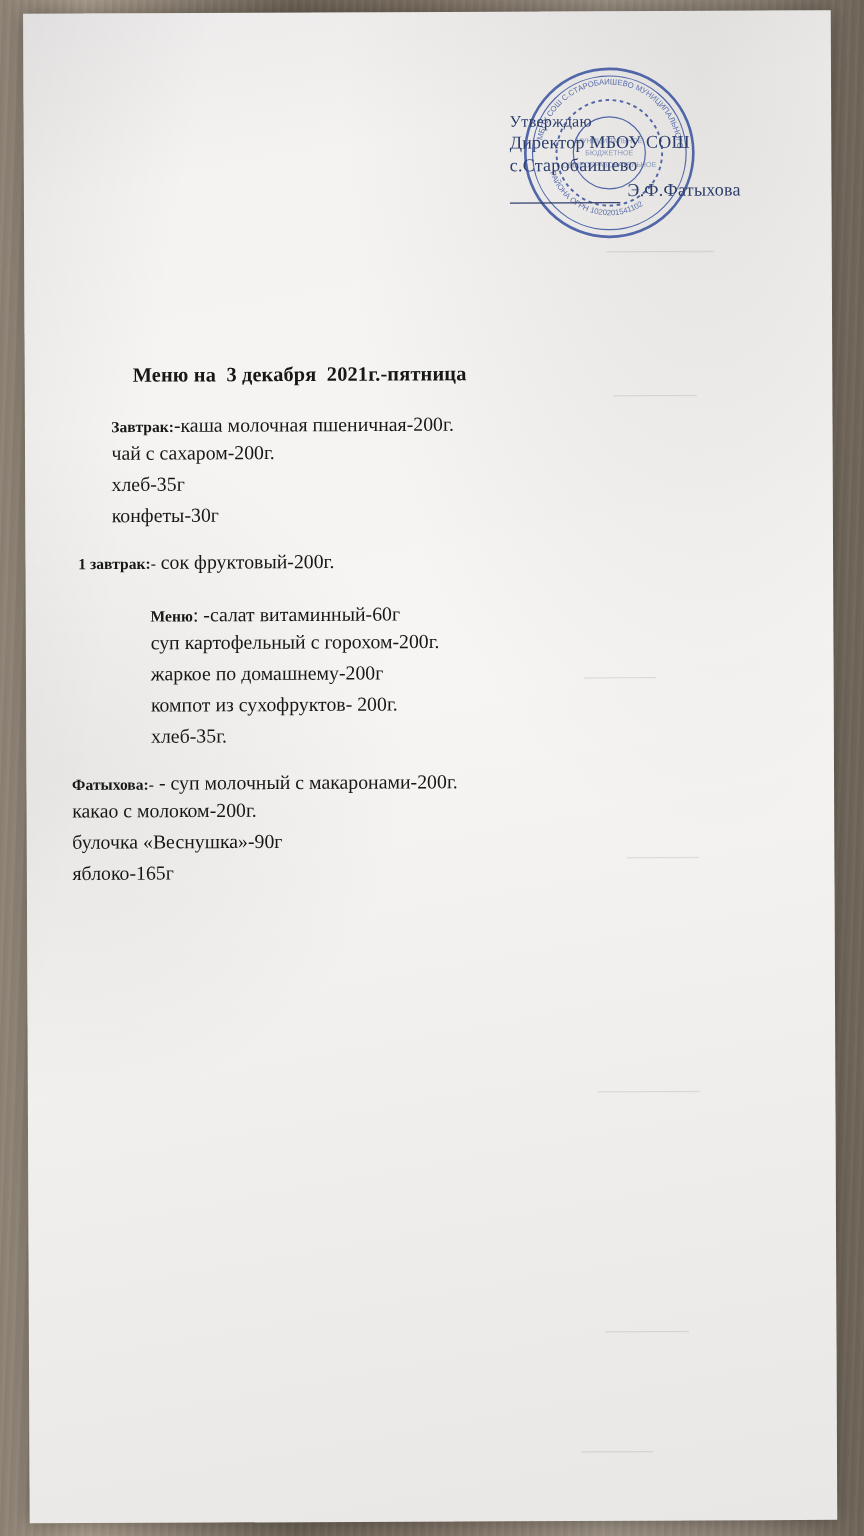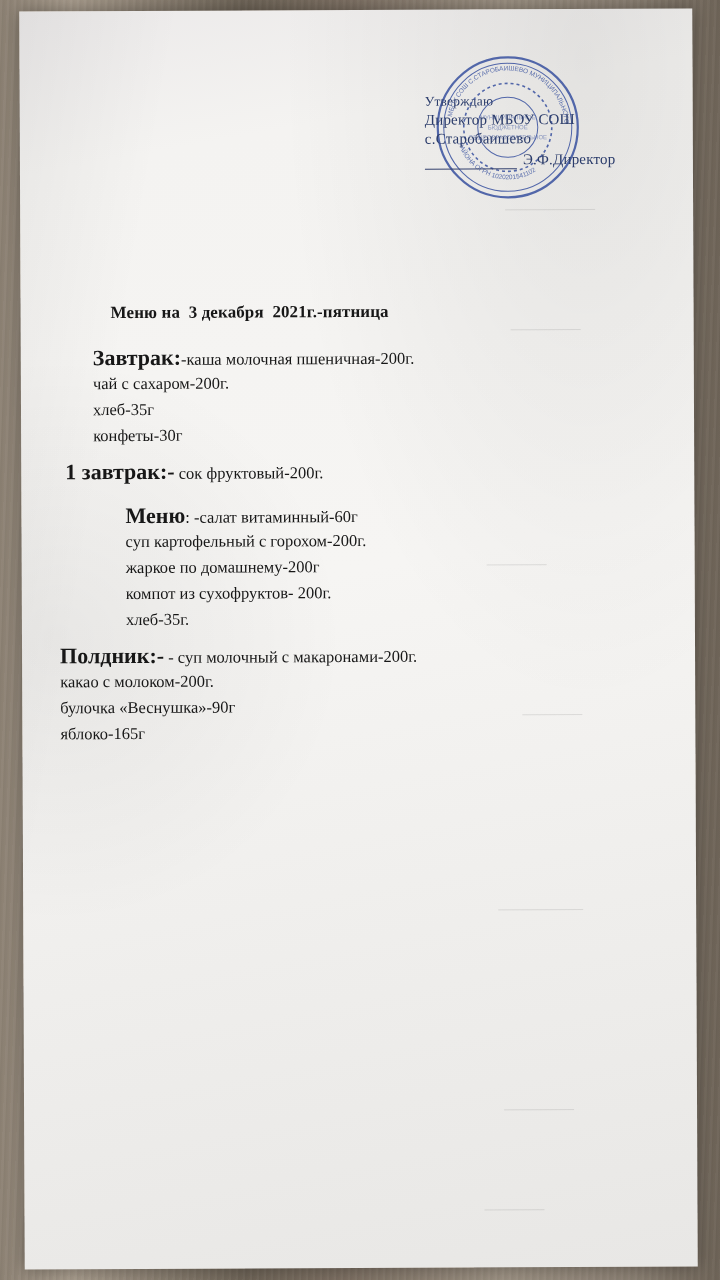--- a/index.html
+++ b/index.html
@@ -125,21 +125,21 @@
     top: 292px;
     font-weight: bold;
     font-size: 17px;
     letter-spacing: .1px;
     white-space: pre;
   }
 
   .block { position: absolute; }
   .block .head {
     font-weight: bold;
-    font-size: 22px;
+    font-size: 13px;
     white-space: pre;
   }
   .block .first {
     font-size: 16.5px;
     white-space: pre;
   }
   .block ul {
     list-style: none;
     margin: 0;
     padding: 0;
@@ -200,21 +200,21 @@
       </g>
     </svg>
   </div>
 
   <div class="approval">
     <div class="line1">Утверждаю</div>
     <div>Директор МБОУ СОШ</div>
     <div>с.Старобаишево</div>
     <div class="sig-line">
       <span class="rule"></span>
-      <span>Э.Ф.Директор</span>
+      <span>Э.Ф.Фатыхова</span>
     </div>
   </div>
 
   <div class="doc-body">
 
     <div class="title">Меню на  3 декабря  2021г.-пятница</div>
 
     <div class="block" id="block-breakfast">
       <div class="row">
         <span class="head">Завтрак:</span>
@@ -242,21 +242,21 @@
       <ul class="indent-2">
         <li>суп картофельный с горохом-200г.</li>
         <li>жаркое по домашнему-200г</li>
         <li>компот из сухофруктов- 200г.</li>
         <li>хлеб-35г.</li>
       </ul>
     </div>
 
     <div class="block" id="block-snack">
       <div class="row">
-        <span class="head">Полдник:-</span>
+        <span class="head">Фатыхова:-</span>
         <span class="first"> - суп молочный с макаронами-200г.</span>
       </div>
       <ul class="indent-3">
         <li>какао с молоком-200г.</li>
         <li>булочка «Веснушка»-90г</li>
         <li>яблоко-165г</li>
       </ul>
     </div>
 
   </div>

